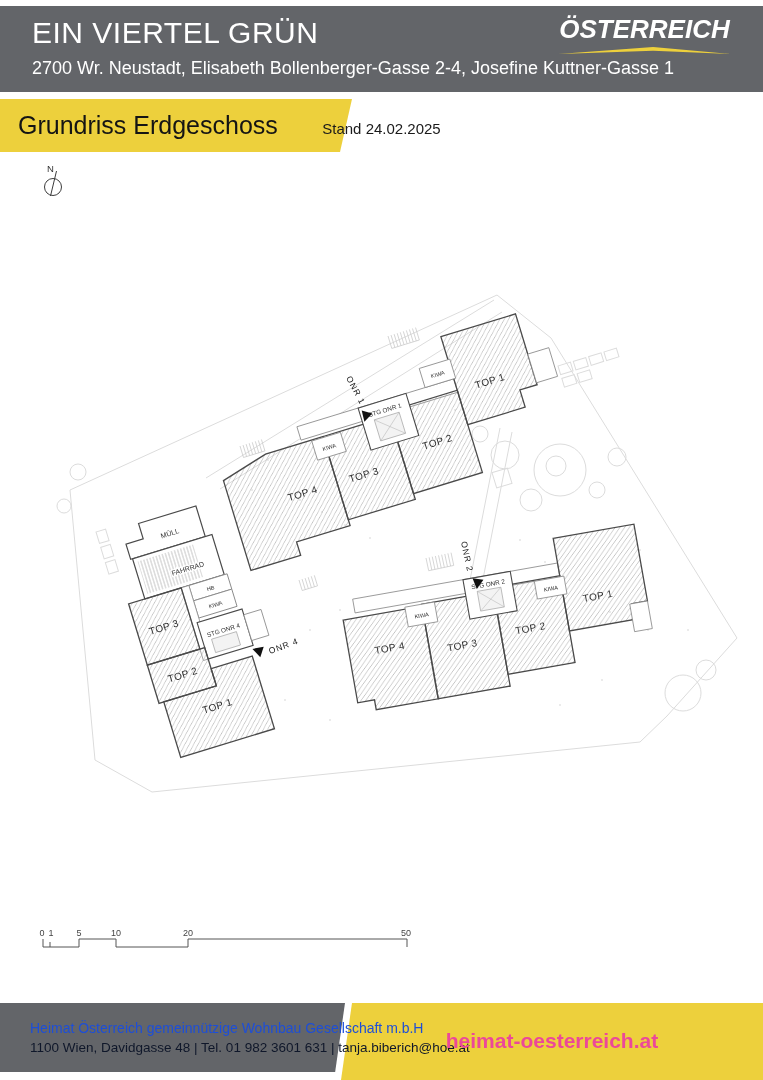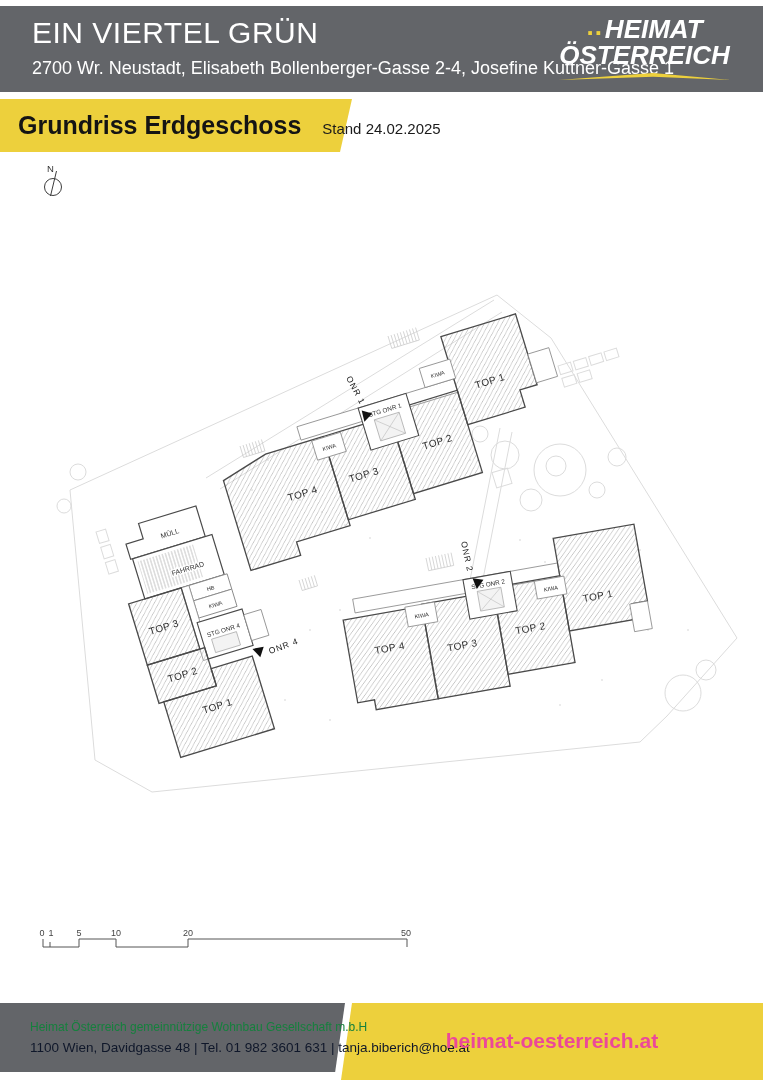--- a/index.html
+++ b/index.html
@@ -12,48 +12,47 @@
   .hdr-addr{top:58px;left:32px;font-size:18px;color:#fff;}
   .logo{top:16px;right:26px;width:185px;text-align:center;color:#fff;font-style:italic;font-weight:700;line-height:1.0;}
   .logo .l1{font-size:26px;}
   .logo .l2{font-size:26px;}
   .logo .dots{color:#edd03c;font-size:26px;letter-spacing:1px;font-style:normal;position:relative;top:-3px;margin-right:2px;}
   .logo .swoosh{margin:5px auto 0 auto;width:172px;height:7px;background:#edd03c;
        clip-path:polygon(0 100%,55% 0,100% 100%,55% 55%);}
   
   .banner{top:99px;left:0;width:352px;height:53px;background:#edd03c;
        clip-path:polygon(0 0,100% 0,calc(100% - 12px) 100%,0 100%);}
-  .banner-text{top:111px;left:18px;font-size:25px;font-weight:700;color:#141414;}
+  .banner-text{top:111px;left:18px;font-size:25px;font-weight:400;color:#141414;}
   .stand{top:120px;left:261px;width:241px;text-align:center;font-size:15px;color:#1a1a1a;}
   
   .footer-gray{top:1003px;left:0;width:763px;height:69px;background:#636569;}
   .footer-cut{top:1003px;left:334px;width:429px;height:77px;background:#fff;
        clip-path:polygon(11px 0,100% 0,100% 100%,0 100%);}
   .footer-yellow{top:1003px;left:341px;width:422px;height:77px;background:#edd03c;
        clip-path:polygon(11px 0,100% 0,100% 100%,0 100%);}
-  .f-line1{top:1020px;left:30px;font-size:12px;color:#15803d;}
+  .f-line1{top:1020px;left:30px;font-size:14px;color:#1d4ed8;}
   .f-line2{top:1040px;left:30px;font-size:13.5px;color:#0f172a;}
   .f-site{top:1029px;left:352px;width:400px;text-align:center;font-size:21px;font-weight:800;color:#ec4899;}
   svg text{font-family:"Liberation Sans",sans-serif;fill:#2f2f2f;}
   .unit-lbl{font-size:10px;letter-spacing:.4px;}
   .small-lbl{font-size:6.3px;}
   .tiny-lbl{font-size:5.6px;}
   .room-lbl{font-size:7px;}
   .onr-lbl{font-size:8.5px;letter-spacing:1px;fill:#141414;}
   .scale-lbl{font-size:9px;fill:#444;}
   .north-lbl{font-size:9.5px;fill:#333;}
 </style>
 </head>
 <body>
 
 <div class="abs header-band"></div>
 <div class="abs hdr-title">EIN VIERTEL GRÜN</div>
 <div class="abs hdr-addr">2700 Wr. Neustadt, Elisabeth Bollenberger-Gasse 2-4, Josefine Kuttner-Gasse 1</div>
 <div class="abs logo">
-  <div class="l1"><span class="dots">..</span><span>HEIMAT</span></div>
   <div class="l2">ÖSTERREICH</div>
   <div class="swoosh"></div>
 </div>
 
 <div class="abs banner"></div>
 <div class="abs banner-text">Grundriss Erdgeschoss</div>
 <div class="abs stand">Stand 24.02.2025</div>
 
 <svg class="abs" style="top:160px;left:0" width="763" height="800" viewBox="0 0 763 800">
   <defs>

